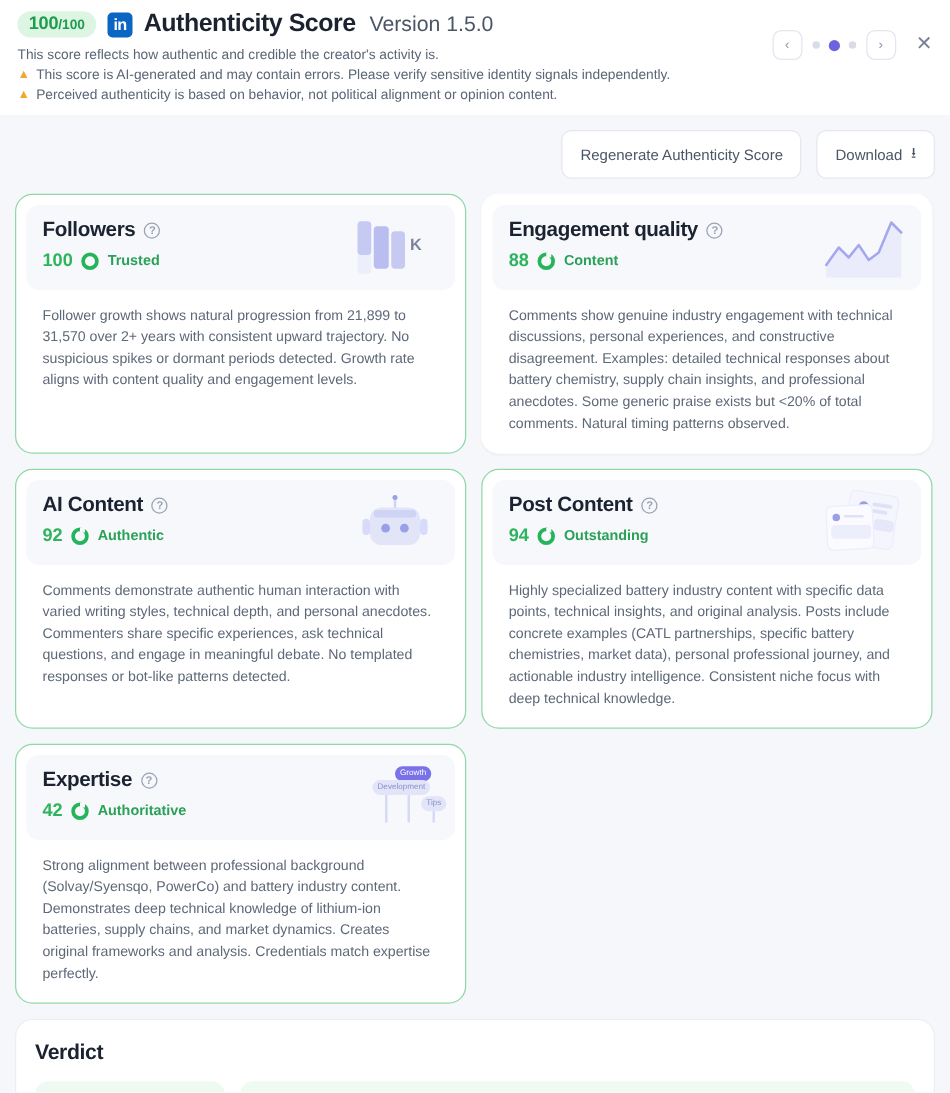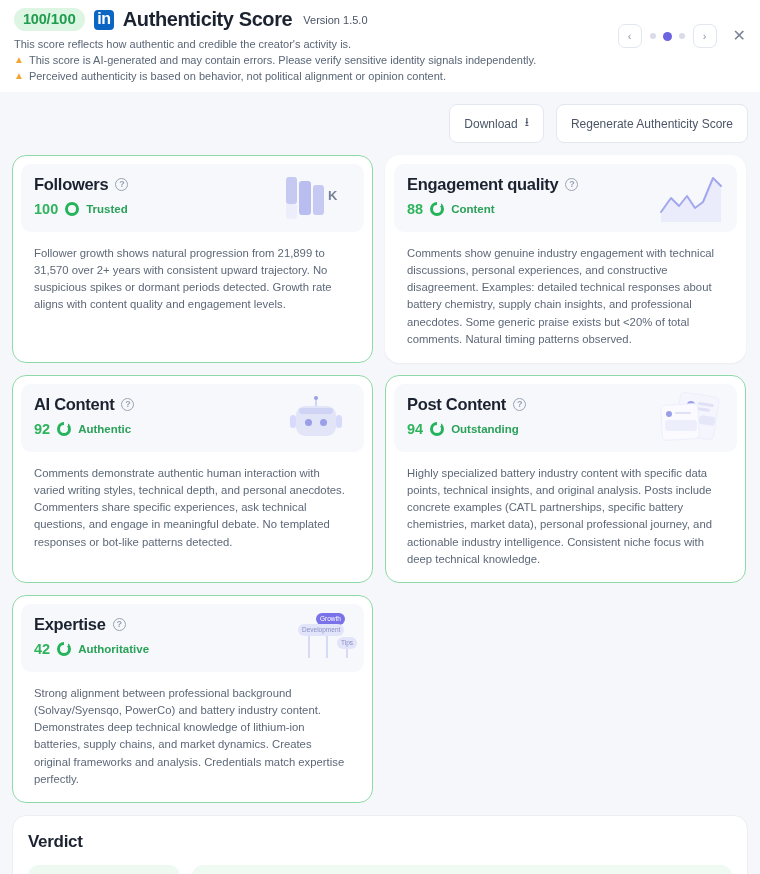--- a/index.html
+++ b/index.html
@@ -23,32 +23,32 @@
   .score-badge {
     background: #ddf5e3;
     color: #1f9d4d;
     border-radius: 14px;
     padding: 3px 9px 4px 9px;
     display: flex;
     align-items: baseline;
     line-height: 1;
   }
   .score-badge .big { font-size: 14.5px; font-weight: 700; letter-spacing: -0.2px; }
-  .score-badge .small { font-size: 15px; font-weight: 600; }
+  .score-badge .small { font-size: 11px; font-weight: 600; }
   .li-icon {
     width: 20px; height: 20px; border-radius: 4px; background: #0a66c2;
     display: flex; align-items: center; justify-content: center;
-    color: #fff; font-size: 16px; font-weight: 700; letter-spacing: -0.5px;
+    color: #fff; font-size: 13px; font-weight: 700; letter-spacing: -0.5px;
     font-family: "Liberation Sans", sans-serif;
     padding-bottom: 1px;
   }
   .title {
     font-size: 20px; font-weight: 700; color: #1b2230; letter-spacing: -0.4px;
   }
-  .version { font-size: 11px; color: #4a5566; font-weight: 400; margin-left: 2px; }
+  .version { font-size: 17px; color: #4a5566; font-weight: 400; margin-left: 2px; }
 
   .subtitle { font-size: 11px; color: #5a6676; margin-top: 7px; }
   .warn-line {
     font-size: 11px; color: #5a6676; margin-top: 4px;
     display: flex; align-items: center; gap: 5px;
   }
   .warn-ico { color: #f0a732; font-size: 10px; line-height: 1; }
 
   
   .header-right {
@@ -238,25 +238,25 @@
         <div class="pager-btn">›</div>
       </div>
       <div class="close-btn">✕</div>
     </div>
   </div>
 
   <div class="body-area">
 
     <div class="actions">
       <button class="btn">
+        <span>Regenerate Authenticity Score</span>
+      </button>
+      <button class="btn">
         <span>Download</span>
         <span class="dl-ico">⭳</span>
-      </button>
-      <button class="btn">
-        <span>Regenerate Authenticity Score</span>
       </button>
     </div>
 
     <div class="grid">
 
       <div class="card">
         <div class="card-head">
           <div class="card-title">
             <span>Followers</span>
             <span class="qmark">?</span>

